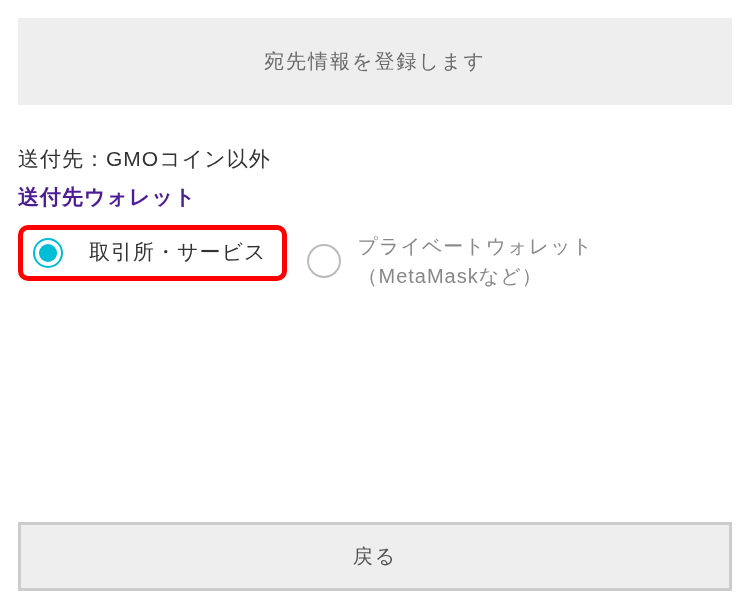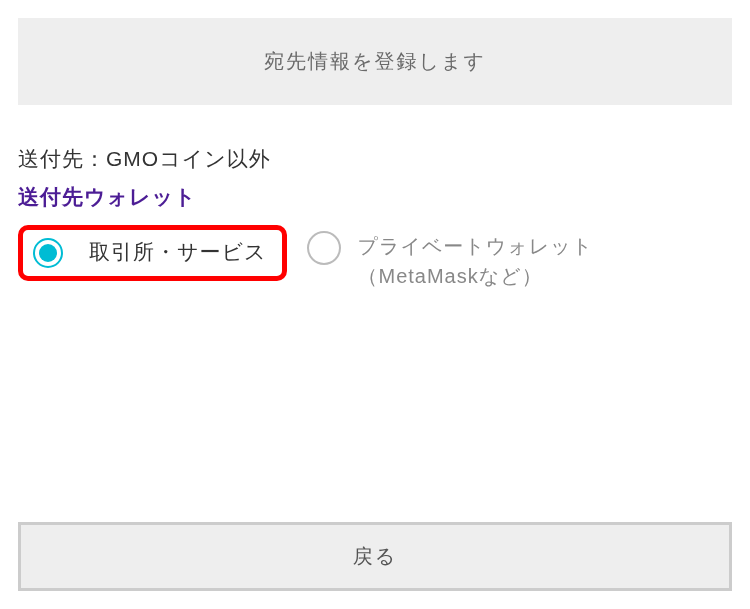--- a/index.html
+++ b/index.html
@@ -81,20 +81,21 @@
       letter-spacing: 1px;
     }
     .option-text.secondary {
       color: #888888;
       line-height: 1.5;
       font-size: 20px;
       max-width: 300px;
     }
     .option2-wrap {
       display: flex;
+      align-items: center;
       gap: 16px;
       padding-top: 6px;
     }
     .footer {
       position: absolute;
       bottom: 18px;
       left: 18px;
       right: 18px;
       margin-top: 34px;
     }

